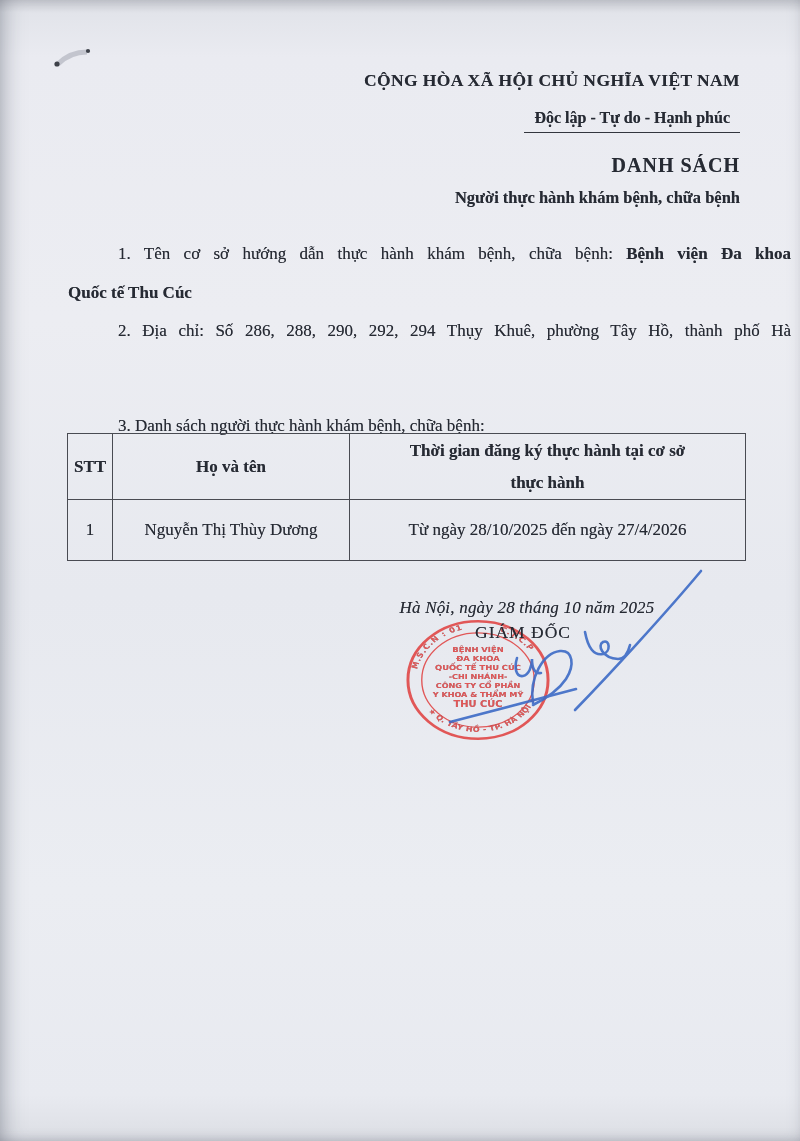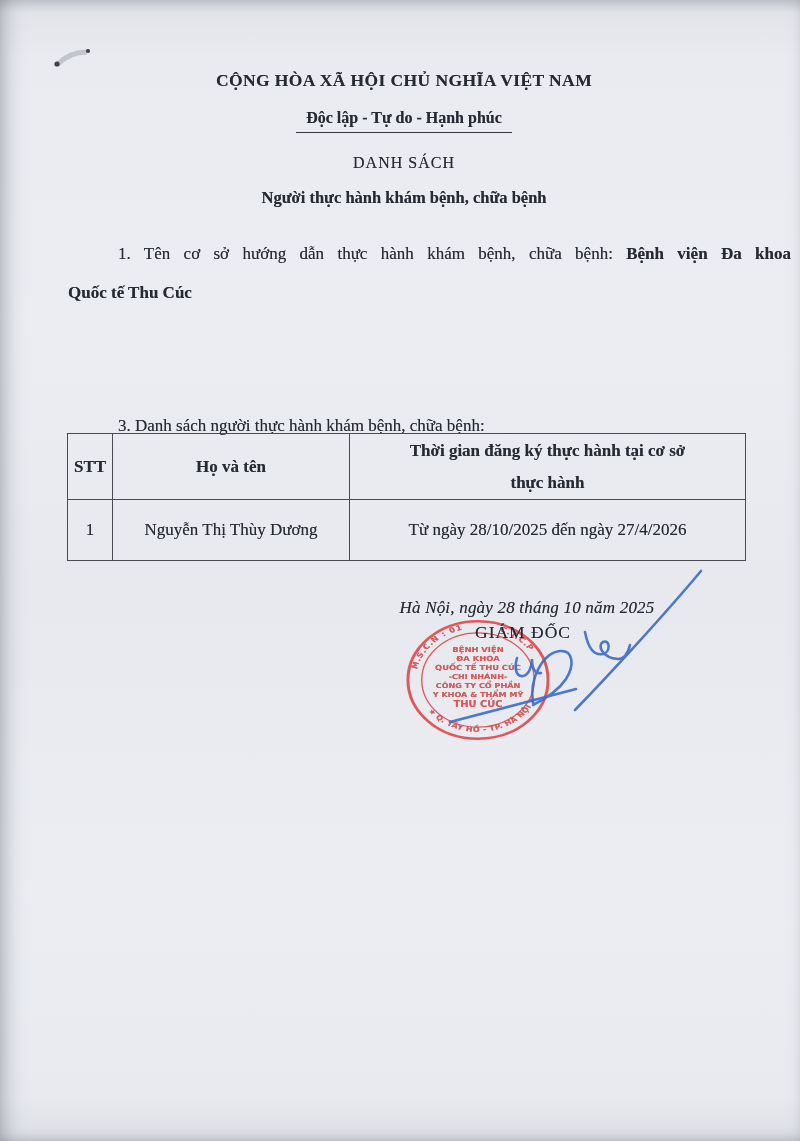--- a/index.html
+++ b/index.html
@@ -7,25 +7,25 @@
     position:relative;width:800px;height:1141px;overflow:hidden;
     font-family:"Liberation Serif",serif;color:#262a33;
     background:
       linear-gradient(180deg,#c6c8cf 0%,#e2e4ea 1.1%,#eaebf1 5%,#ecedf2 28%,#e7e9ef 52%,#ebedf2 78%,#e8eaf0 96%,#dcdee4 100%);
     box-shadow:inset 16px 0 22px -14px rgba(88,93,108,.5),
                inset -8px 0 18px -14px rgba(88,93,108,.35),
                inset 0 -8px 14px -10px rgba(88,93,108,.4);
     text-shadow:0 0 .6px rgba(40,44,56,.55);
   }
   .abs{position:absolute;}
-  .center-col{left:68px;width:672px;text-align:center;}
+  .center-col{left:68px;width:672px;text-align:right;}
   .motto1{top:70px;font-size:17.5px;font-weight:bold;letter-spacing:.4px;}
   .motto2{top:109px;font-size:16px;font-weight:bold;}
   .motto2 .ul{display:inline-block;padding:0 10px 5px 10px;border-bottom:1.6px solid #33363e;}
-  .doc-title{top:154px;font-size:16px;font-weight:normal;letter-spacing:1px;}
+  .doc-title{top:154px;font-size:20px;font-weight:bold;letter-spacing:1px;}
   .doc-subtitle{top:188px;font-size:16.5px;font-weight:bold;}
   .bodyline{left:68px;width:673px;font-size:17px;white-space:nowrap;}
   .jl{text-align:justify;text-align-last:justify;white-space:normal;}
   .indent{padding-left:50px;}
   .b{font-weight:bold;}
   table.doc{position:absolute;left:67px;top:433px;width:675px;border-collapse:collapse;table-layout:fixed;}
   table.doc td{border:1.6px solid #494b52;text-align:center;vertical-align:middle;font-size:17px;padding:0;}
   table.doc tr.hdr td{font-weight:bold;height:65px;}
   table.doc tr.row td{height:60px;}
   .col-stt{width:44px;}
@@ -59,20 +59,21 @@
     <span class="ul">Độc lập - Tự do - Hạnh phúc</span>
   </div>
 
   <div class="abs center-col doc-title">DANH SÁCH</div>
   <div class="abs center-col doc-subtitle">Người thực hành khám bệnh, chữa bệnh</div>
 
   <div class="abs bodyline jl indent" style="top:244px;">
     <span>1. Tên cơ sở hướng dẫn thực hành khám bệnh, chữa bệnh: </span><span class="b">Bệnh viện Đa khoa</span>
   </div>
   <div class="abs bodyline b" style="top:283px;">Quốc tế Thu Cúc</div>
+  <div class="abs bodyline jl indent" style="top:321px;">2. Địa chỉ: Số 286, 288, 290, 292, 294 Thụy Khuê, phường Tây Hồ, thành phố Hà</div>
   <div class="abs bodyline indent" style="top:416px;">3. Danh sách người thực hành khám bệnh, chữa bệnh:</div>
 
   <table class="doc">
     <tbody>
         <tr class="hdr">
       <td class="col-stt">STT</td>
       <td class="col-name">Họ và tên</td>
       <td class="col-time">
         <span class="hdr-time-inner">Thời gian đăng ký thực hành tại cơ sở thực hành</span>
       </td>

